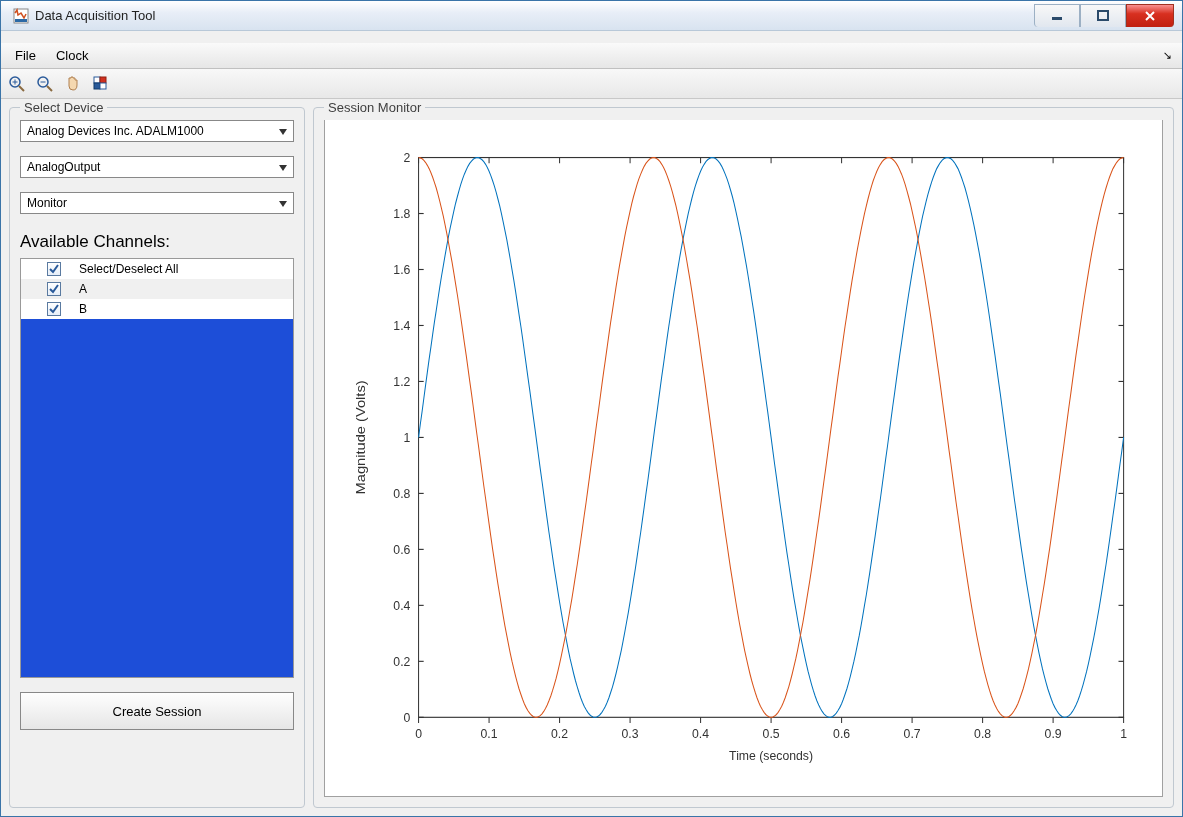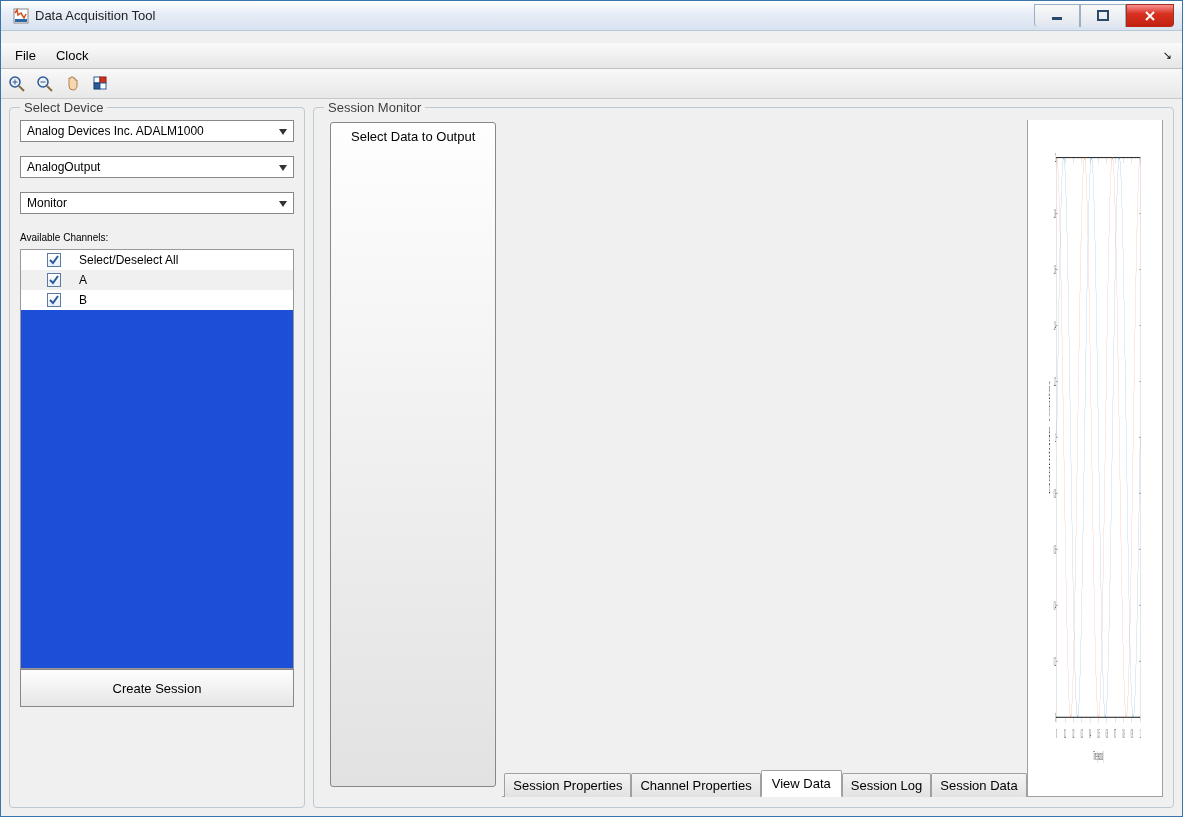--- a/index.html
+++ b/index.html
@@ -25,29 +25,29 @@
 
 .content { flex: 1; display: flex; padding: 8px; gap: 8px; background: #f0f0f0; }
 
 .groupbox { border: 1px solid #c0c8d0; border-radius: 4px; padding: 12px 10px 10px; position: relative; background: #f0f0f0; }
 .groupbox > .legend { position: absolute; top: -8px; left: 10px; background: #f0f0f0; padding: 0 4px; font-size: 13px; color: #404040; }
 
 .left-panel { width: 296px; display: flex; flex-direction: column; }
 .left-panel .groupbox { flex: 1; display: flex; flex-direction: column; }
 .combo { width: 100%; height: 22px; border: 1px solid #888; background: #fff; margin-bottom: 14px; display: flex; align-items: center; padding: 0 6px; font-size: 12px; position: relative; }
 .combo::after { content: ""; position: absolute; right: 6px; top: 50%; margin-top: -2px; border-left: 4px solid transparent; border-right: 4px solid transparent; border-top: 6px solid #333; }
-.section-label { font-size: 10px; margin: 4px 0 6px; }
+.section-label { font-size: 17px; margin: 4px 0 6px; }
 .channel-list { border: 1px solid #999; background: #1d4ed8; height: 420px; overflow: auto; }
 .ch-row { display: flex; align-items: center; height: 20px; padding: 0 6px; gap: 18px; }
 .ch-row:nth-child(1) { background: #fff; }
 .ch-row:nth-child(2) { background: #f0f0f0; }
 .ch-row:nth-child(3) { background: #fff; }
 .chk { width: 14px; height: 14px; border: 1px solid #5a7aa0; background: linear-gradient(#fff,#e6eef8); display:flex; align-items:center; justify-content:center; margin-left: 20px; }
 .chk svg { display:block; }
-.create-btn { height: 38px; margin-top: 0; border: 1px solid #888; background: linear-gradient(#fefefe,#e6e6e6); font-size: 13px; display:flex; align-items:center; justify-content:center; }
+.create-btn { height: 38px; margin-top: 14px; border: 1px solid #888; background: linear-gradient(#fefefe,#e6e6e6); font-size: 13px; display:flex; align-items:center; justify-content:center; }
 
 .right-panel { flex: 1; }
 .right-panel .groupbox { height: 100%; display: flex; flex-direction: row; }
 .right-top { display: flex; justify-content: flex-end; padding: 2px 6px 10px; }
 .out-btn { padding: 6px 20px; border: 1px solid #888; border-radius: 3px; background: linear-gradient(#fefefe,#e2e2e2); font-size: 13px; }
 
 .tabrow { display: flex; align-items: flex-end; border-bottom: 1px solid #a0a0a0; padding-left: 2px; }
 .tab { padding: 4px 8px; border: 1px solid #a0a0a0; border-bottom: none; background: linear-gradient(#f4f4f4,#e2e2e2); margin-right: 0; font-size: 13px; border-radius: 2px 2px 0 0; position: relative; top: 1px; }
 .tab.active { background: #fff; border-bottom: 1px solid #fff; font-weight: 400; z-index: 2; padding: 5px 10px; }
 
@@ -168,30 +168,20 @@
         </div>
         <div class="create-btn">
             <span>Create Session</span>
           </div>
       </div>
     </div>
 
     <div class="right-panel">
       <div class="groupbox">
         <span class="legend">Session Monitor</span>
-        <div class="right-top">
-          <div class="out-btn"><span>Select Data to Output</span></div>
-        </div>
-        <div class="tabrow">
-          <div class="tab"><span>Session Properties</span></div>
-          <div class="tab"><span>Channel Properties</span></div>
-          <div class="tab active"><span>View Data</span></div>
-          <div class="tab"><span>Session Log</span></div>
-          <div class="tab"><span>Session Data</span></div>
-        </div>
         <div class="tabcontent">
           <div class="plot-wrap">
             <svg class="plot-svg" id="plot" viewBox="0 0 780 560" preserveAspectRatio="none">
                 <rect x="72" y="12" width="690" height="496" fill="#fff" stroke="#333" stroke-width="1"></rect>
                 <line x1="72" y1="508" x2="72" y2="513" stroke="#333"></line>
                 <line x1="72" y1="12" x2="72" y2="17" stroke="#333"></line>
                 <text class="axis-text" x="72" y="526" text-anchor="middle">0</text>
                 <line x1="141" y1="508" x2="141" y2="513" stroke="#333"></line>
                 <line x1="141" y1="12" x2="141" y2="17" stroke="#333"></line>
                 <text class="axis-text" x="141" y="526" text-anchor="middle">0.1</text>

